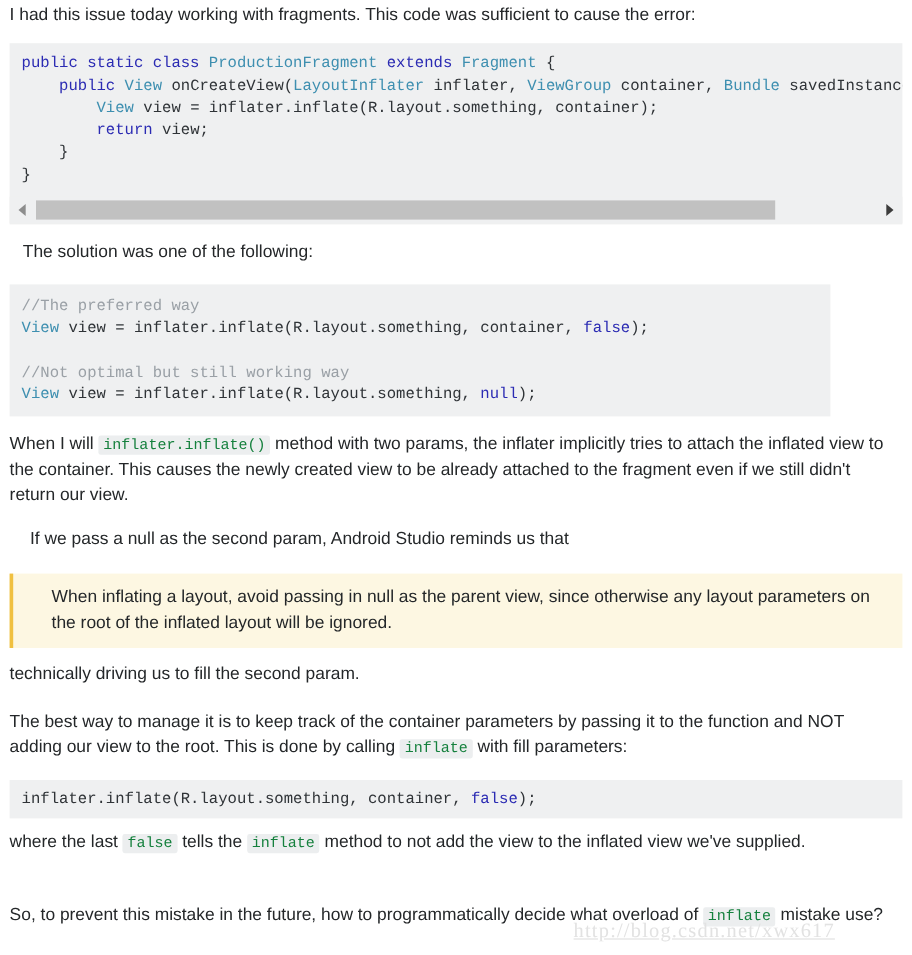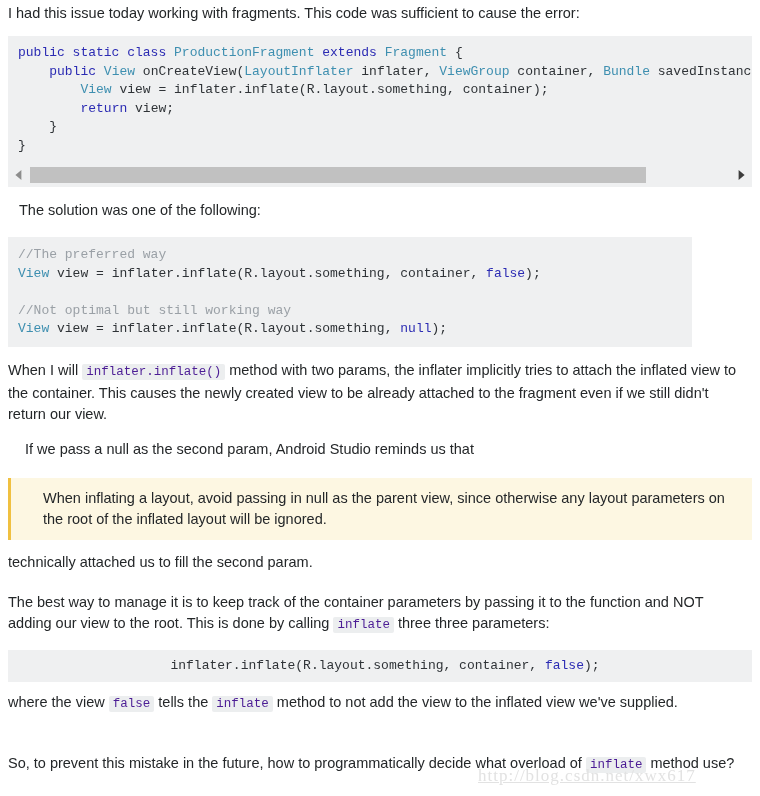--- a/index.html
+++ b/index.html
@@ -60,21 +60,21 @@
   }
   .cb2 {
     left: 8px; top: 237px; width: 684px; height: 110px;
     padding: 9px 0 0 10px;
   }
   .cb2 .code-lines { white-space: pre; }
   .cb3 {
     left: 8px; top: 650px; width: 744px; height: 32px;
     padding: 7px 0 0 10px;
   }
-  .cb3 .code-lines { white-space: pre; text-align: center; }
+  .cb3 .code-lines { white-space: pre; }
 
   .kw   { color: #2b2bb3; }
   .typ  { color: #3e8fb0; }
   .cmt  { color: #9aa0a6; }
   .pln  { color: #2f3337; }
 
   
   .scrollbar {
     position: absolute;
     left: 8px;
@@ -139,21 +139,21 @@
     font-size: 14.5px;
     line-height: 21px;
     color: #242729;
   }
 
   
   code.inline {
     font-family: "Liberation Mono", "DejaVu Sans Mono", monospace;
     font-size: 12.5px;
     background: #eceeef;
-    color: #4c1d95;
+    color: #15803d;
     padding: 1px 4px;
     border-radius: 2px;
     white-space: nowrap;
   }
 
   
   .watermark {
     position: absolute;
     left: 478px;
     top: 766px;
@@ -193,33 +193,33 @@
   <p class="para p-whencall">
     <span>When I will </span><code class="inline">inflater.inflate()</code><span> method with two params, the inflater implicitly tries to attach the inflated view to the container. This causes the newly created view to be already attached to the fragment even if we still didn't return our view.</span>
   </p>
 
   <p class="para p-ifpass">If we pass a null as the second param, Android Studio reminds us that</p>
 
   <div class="noteblock" style="background: rgb(253, 247, 226); border-left-color: rgb(240, 192, 64);">
     <div class="note-text">When inflating a layout, avoid passing in null as the parent view, since otherwise any layout parameters on the root of the inflated layout will be ignored.</div>
   </div>
 
-  <p class="para p-tech">technically attached us to fill the second param.</p>
+  <p class="para p-tech">technically driving us to fill the second param.</p>
 
   <p class="para p-best">
-    <span>The best way to manage it is to keep track of the container parameters by passing it to the function and NOT adding our view to the root. This is done by calling </span><code class="inline">inflate</code><span> three three parameters:</span>
+    <span>The best way to manage it is to keep track of the container parameters by passing it to the function and NOT adding our view to the root. This is done by calling </span><code class="inline">inflate</code><span> with fill parameters:</span>
   </p>
 
   <div class="codeblock cb3">
     <div class="code-lines"><div><span class="pln">inflater.inflate(R.layout.something, container, </span><span class="kw">false</span><span class="pln">);</span></div></div>
   </div>
 
   <p class="para p-where">
-    <span>where the view </span><code class="inline">false</code><span> tells the </span><code class="inline">inflate</code><span> method to not add the view to the inflated view we've supplied.</span>
+    <span>where the last </span><code class="inline">false</code><span> tells the </span><code class="inline">inflate</code><span> method to not add the view to the inflated view we've supplied.</span>
   </p>
 
   <p class="para p-so">
-    <span>So, to prevent this mistake in the future, how to programmatically decide what overload of </span><code class="inline">inflate</code><span> method use?</span>
+    <span>So, to prevent this mistake in the future, how to programmatically decide what overload of </span><code class="inline">inflate</code><span> mistake use?</span>
   </p>
 
   <div class="watermark" style="color: rgb(226, 226, 226); text-decoration: underline;">http://blog.csdn.net/xwx617</div>
 
 </div>
 
 </body></html>

